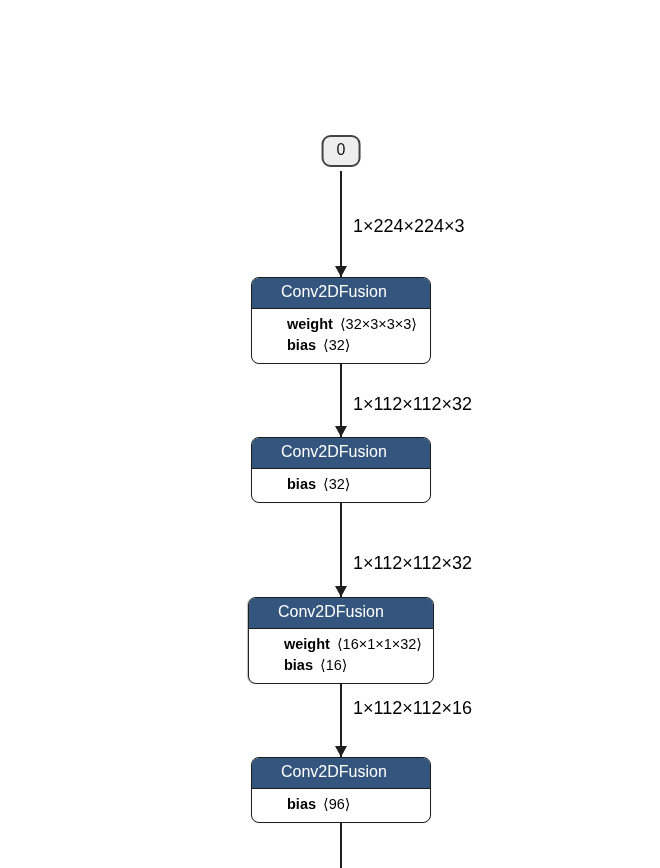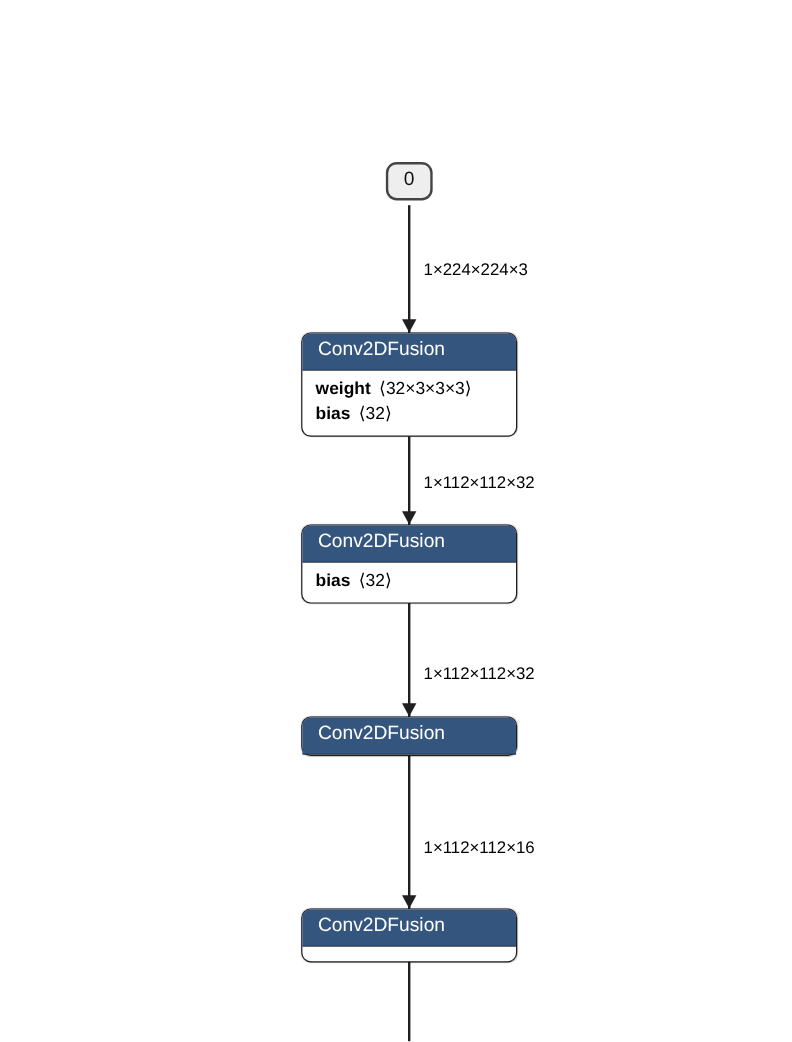--- a/index.html
+++ b/index.html
@@ -27,21 +27,21 @@
     transform: translateX(-50%);
     width: 0;
     height: 0;
     border-left: 6px solid transparent;
     border-right: 6px solid transparent;
     border-top: 11px solid #1f1f1f;
   }
   .edge-label {
     position: absolute;
     left: 353px;
-    font-size: 14px;
+    font-size: 18px;
     color: #000000;
     white-space: nowrap;
     cursor: pointer;
   }
   .input-node {
     position: absolute;
     left: 341px;
     transform: translateX(-50%);
     top: 135px;
     background: #eeeeee;
@@ -61,33 +61,34 @@
     border-radius: 8px;
     min-width: 178px;
     box-shadow: 0 0 1px rgba(0,0,0,0.25);
     cursor: pointer;
     white-space: nowrap;
   }
   .node-header {
     background: #34557d;
     color: #ffffff;
     font-size: 16px;
-    padding: 5px 13px 7px 13px;
+    padding: 5px 13px 7px 29px;
     border-radius: 6.5px 6.5px 0 0;
     border-bottom: 1.5px solid #1f1f1f;
   }
   .node-body {
     padding: 5px 11px 7px 11px;
     font-size: 14.5px;
     line-height: 21px;
     color: #000000;
   }
   .param-name {
     font-weight: bold;
     margin-right: 7px;
+    margin-left: 24px;
   }
 </style>
 </head>
 <body>
 
 <div id="canvas">
 
   <div class="edge-line" style="top:171px; height:697px;"></div>
 
   <div class="arrowhead" style="top:266px;"></div>
@@ -120,21 +121,32 @@
     <div class="node-header">Conv2DFusion</div>
     <div class="node-body">
       <div>
         <span class="param-name">bias</span><span>⟨32⟩</span>
       </div>
     </div>
   </div>
 
   <div class="node" style="top:597px;">
     <div class="node-header">Conv2DFusion</div>
+    <div class="node-body">
+      <div>
+        <span class="param-name">weight</span><span>⟨16×1×1×32⟩</span>
+      </div>
+      <div>
+        <span class="param-name">bias</span><span>⟨16⟩</span>
+      </div>
+    </div>
   </div>
 
   <div class="node" style="top:757px;">
     <div class="node-header">Conv2DFusion</div>
     <div class="node-body">
+      <div>
+        <span class="param-name">bias</span><span>⟨96⟩</span>
+      </div>
     </div>
   </div>
 
 </div>
 
 </body></html>

